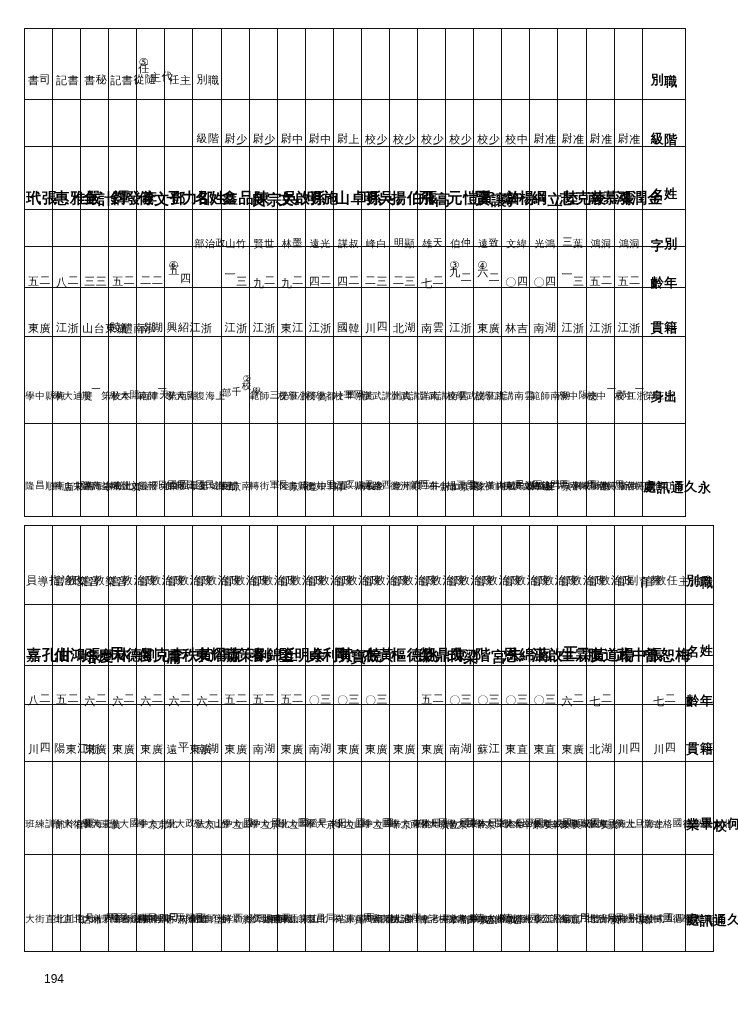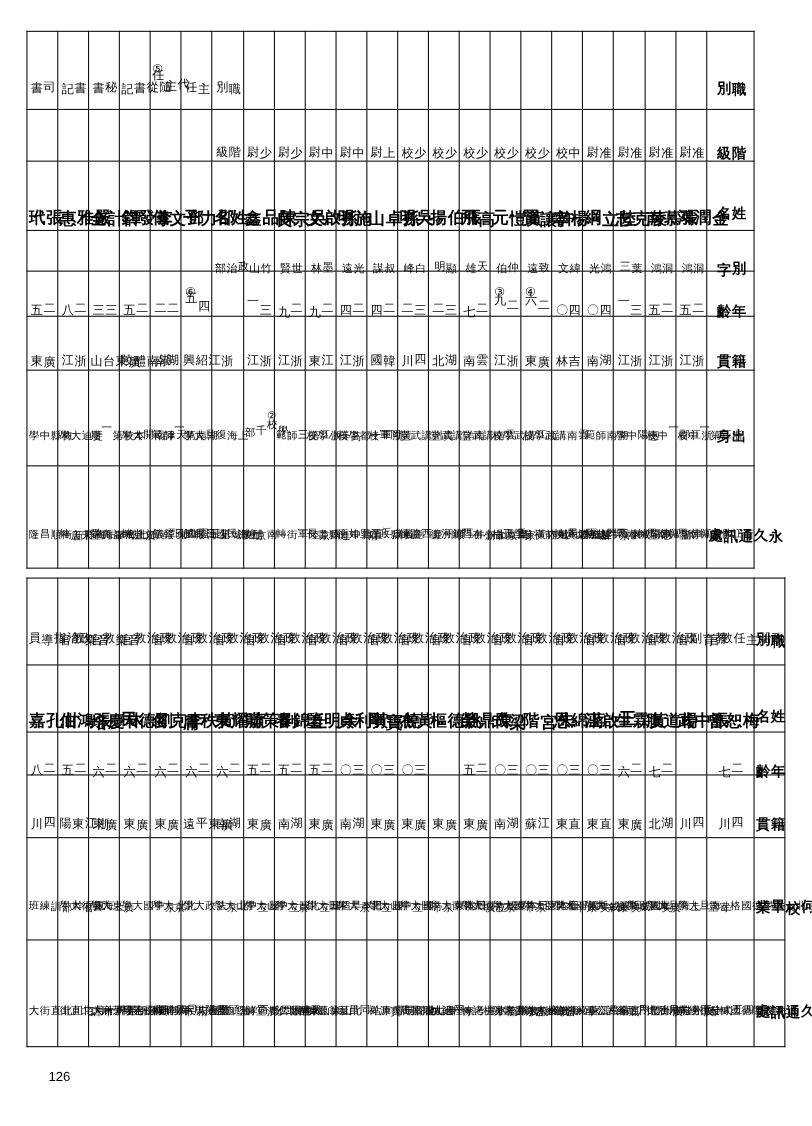--- a/index.html
+++ b/index.html
@@ -1249,14 +1249,14 @@
 寄</span></td>
             <td class="rowlabel hdr" style="height: 96px;"><span class="v">永
 久
 通
 訊
 處</span></td>
           </tr>
         </tbody>
     </table>
   </div>
-  <div class="pageno">126</div>
+  <div class="pageno">194</div>
 </div>
 
 </body></html>

